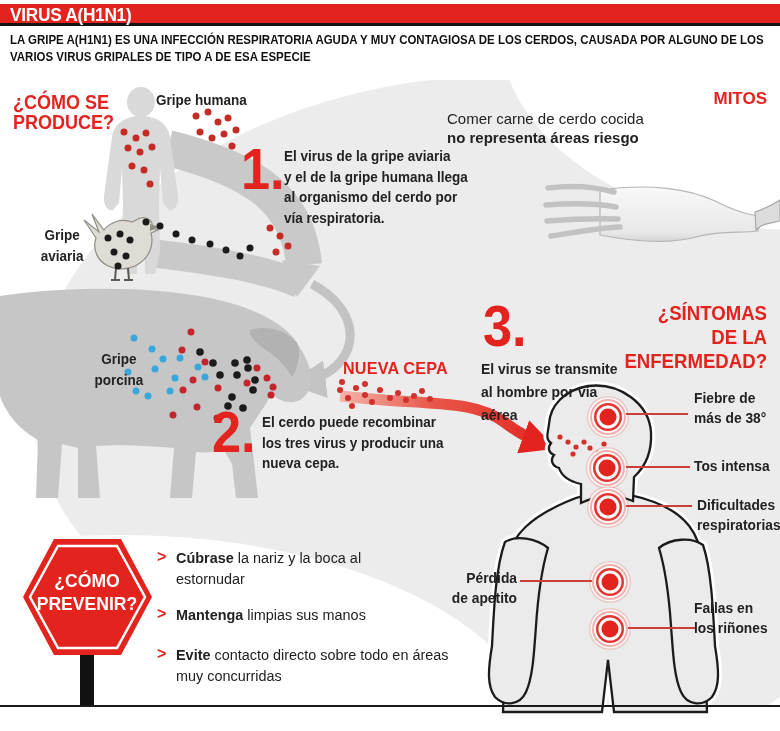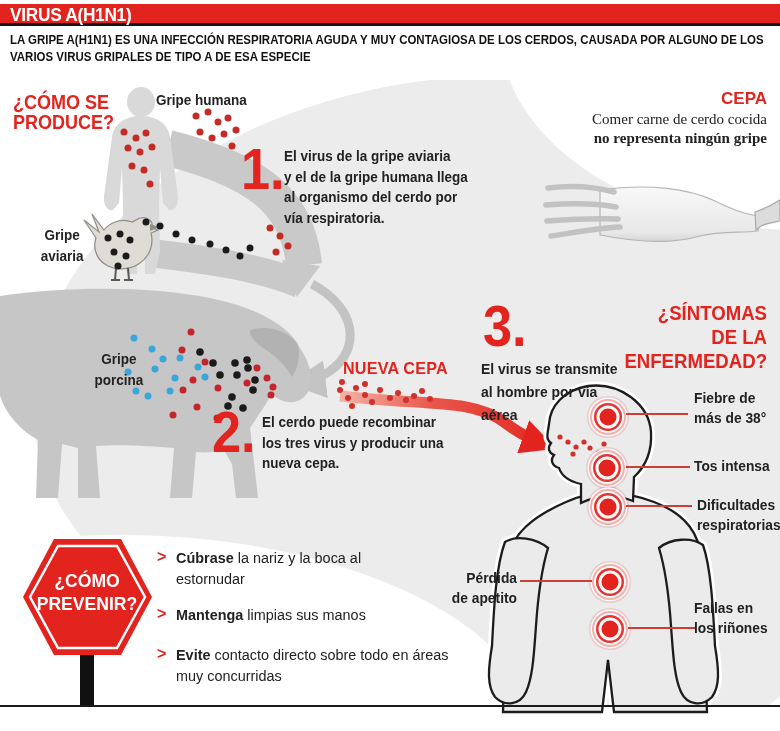--- a/index.html
+++ b/index.html
@@ -21,21 +21,21 @@
   .sintomas-head{right:13px;top:301px;width:175px;font-size:20px;line-height:24px;text-align:right;
                  transform:scaleX(.93);transform-origin:right top;}
   .nueva-cepa{left:343px;top:359px;font-size:17px;letter-spacing:.2px;transform:scaleX(.95);transform-origin:left top;}
   
   .lbl{font-size:15px;font-weight:700;line-height:21px;white-space:pre-line;
        transform:scaleX(.9);transform-origin:left top;color:#222;}
   .step-num{color:var(--red,#e2231e);font-weight:800;font-size:58px;line-height:52px;
             transform:scaleX(.9);transform-origin:left top;}
   .step-text{font-size:15px;font-weight:700;line-height:20.5px;white-space:pre-line;color:#222;
              transform:scaleX(.9);transform-origin:left top;}
-  .mitos-line{font-size:15px;line-height:18.5px;text-align:right;color:#222;font-family:Liberation Serif, serif;}
+  .mitos-line{font-size:15px;line-height:18.5px;text-align:left;color:#222;}
   .mitos-bold{font-weight:800;}
   
   .sym{font-size:15px;font-weight:700;line-height:20px;white-space:pre-line;color:#222;
        transform:scaleX(.92);transform-origin:left top;}
   .sym-right{text-align:right;transform-origin:right top;}
   .target{position:absolute;width:17px;height:17px;border-radius:50%;background:var(--red,#e2231e);
           transform:translate(-50%,-50%);
           box-shadow:0 0 0 3px #fbfbfb,0 0 0 5.5px rgba(226,35,30,.92),
                      0 0 0 7.5px #fbfbfb,0 0 0 9.5px rgba(226,35,30,.35),
                      0 0 0 11px #fbfbfb,0 0 0 12.5px rgba(226,35,30,.16);}
@@ -306,23 +306,23 @@
   <div class="abs step-text" style="left:262px;top:412px;">El cerdo puede recombinar
 los tres virus y producir una
 nueva cepa.</div>
   <div class="abs red-head nueva-cepa">NUEVA CEPA</div>
 
   <div class="abs step-num" style="left:483px;top:300px;">3.</div>
   <div class="abs step-text" style="left:481px;top:357px;font-size:15.5px;line-height:23px;">El virus se transmite
 al hombre por vía
 aérea</div>
 
-  <div class="abs red-head mitos-head">CEPA</div>
+  <div class="abs red-head mitos-head">MITOS</div>
   <div class="abs mitos-line" style="right:13px;top:110px;width:320px;">Comer carne de cerdo cocida</div>
-  <div class="abs mitos-line mitos-bold" style="right:13px;top:129px;width:320px;">no representa ningún gripe</div>
+  <div class="abs mitos-line mitos-bold" style="right:13px;top:129px;width:320px;">no representa áreas riesgo</div>
 
   <div class="abs red-head sintomas-head">¿SÍNTOMAS
 DE LA
 ENFERMEDAD?</div>
 
   <div class="target" style="left:608px;top:417px;"></div>
   <div class="target" style="left:607px;top:468px;"></div>
   <div class="target" style="left:608px;top:507px;"></div>
   <div class="target" style="left:610px;top:582px;"></div>
   <div class="target" style="left:610px;top:629px;"></div>

